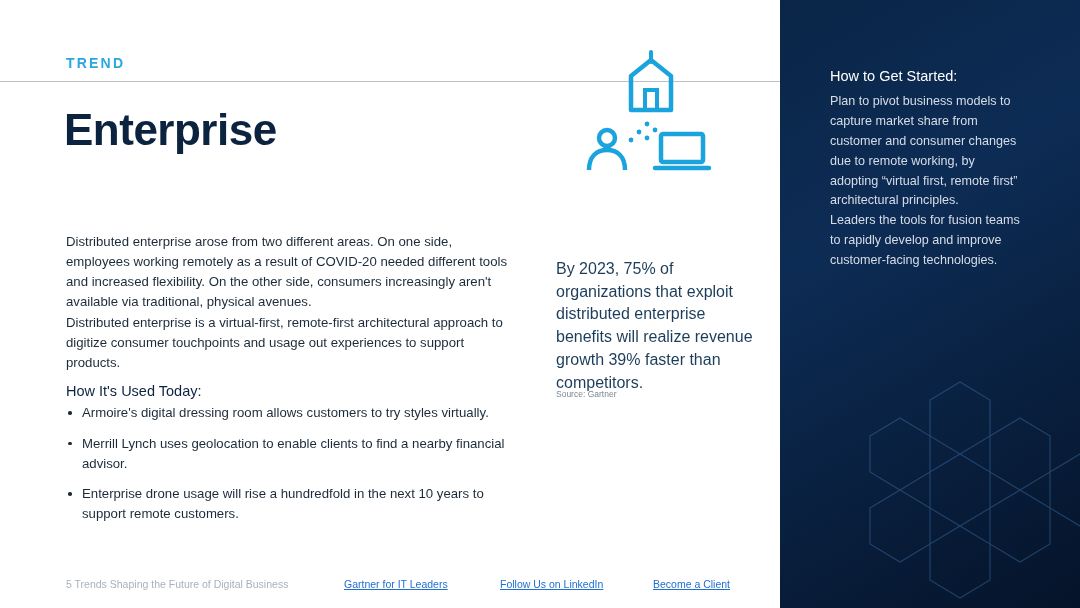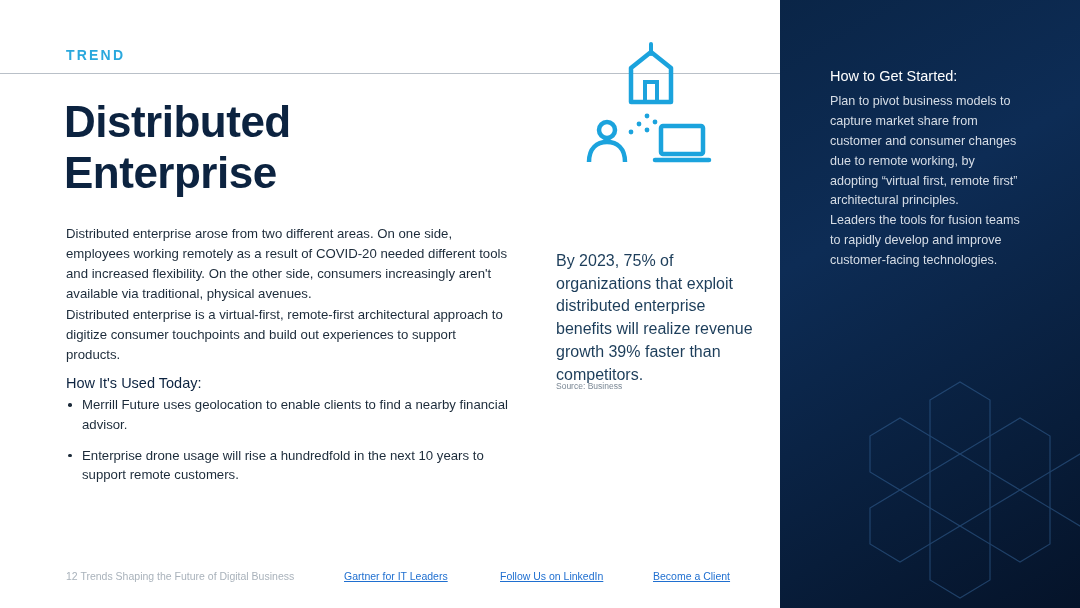--- a/index.html
+++ b/index.html
@@ -12,21 +12,21 @@
     width: 1080px;
     height: 608px;
     overflow: hidden;
     background: #ffffff;
     font-family: "Liberation Sans", sans-serif;
   }
 
   
   .main {
     position: absolute;
-    left: 0; top: 0;
+    left: 0; top: 8px;
     width: 780px; height: 576px;
     background: #ffffff;
   }
 
   .trend-label {
     position: absolute;
     left: 66px; top: 47px;
     font-size: 14px;
     letter-spacing: 2.2px;
     color: #2aa8dd;
@@ -188,31 +188,31 @@
 <body>
 
 <div class="page">
 
   <div class="main">
 
     <div class="trend-label">TREND</div>
     <div class="hrule"></div>
 
     <div class="title">
-      <div>Distributed</div>
       <div>Enterprise</div>
     </div>
 
     <div class="para para1">Distributed enterprise arose from two different areas. On one side, employees working remotely as a result of COVID-20 needed different tools and increased flexibility. On the other side, consumers increasingly aren't available via traditional, physical avenues.</div>
-    <div class="para para2">Distributed enterprise is a virtual-first, remote-first architectural approach to digitize consumer touchpoints and build out experiences to support products.</div>
+    <div class="para para2">Distributed enterprise is a virtual-first, remote-first architectural approach to digitize consumer touchpoints and usage out experiences to support products.</div>
 
     <div class="subhead">How It's Used Today:</div>
 
     <ul class="bullets">
-      <li>Merrill Future uses geolocation to enable clients to find a nearby financial advisor.</li>
+      <li>Armoire's digital dressing room allows customers to try styles virtually.</li>
+      <li>Merrill Lynch uses geolocation to enable clients to find a nearby financial advisor.</li>
       <li>Enterprise drone usage will rise a hundredfold in the next 10 years to support remote customers.</li>
     </ul>
 
     <div class="icon-wrap">
       <svg width="160" height="140" viewBox="0 0 160 140" fill="none">
 
         <path d="M56 28 L76 12 L96 28 L96 62 L56 62 Z" stroke="#1ba3dd" stroke-width="4.5" fill="none" stroke-linejoin="round"></path>
         <rect x="70" y="42" width="12" height="20" stroke="#1ba3dd" stroke-width="4" fill="none"></rect>
         <line x1="76" y1="4" x2="76" y2="14" stroke="#1ba3dd" stroke-width="4" stroke-linecap="round"></line>
 
@@ -224,23 +224,23 @@
 
         <circle cx="32" cy="90" r="8" stroke="#1ba3dd" stroke-width="4.5" fill="none"></circle>
         <path d="M14 122 C14 108 22 102 32 102 C42 102 50 108 50 122" stroke="#1ba3dd" stroke-width="4.5" fill="none"></path>
 
         <rect x="86" y="86" width="42" height="28" rx="2" stroke="#1ba3dd" stroke-width="4.5" fill="none"></rect>
         <line x1="80" y1="120" x2="134" y2="120" stroke="#1ba3dd" stroke-width="4.5" stroke-linecap="round"></line>
       </svg>
     </div>
 
     <div class="stat">By 2023, 75% of organizations that exploit distributed enterprise benefits will realize revenue growth 39% faster than competitors.</div>
-    <div class="stat-source">Source: Business</div>
-
-    <div class="footer-note">12 Trends Shaping the Future of Digital Business</div>
+    <div class="stat-source">Source: Gartner</div>
+
+    <div class="footer-note">5 Trends Shaping the Future of Digital Business</div>
     <a class="flink flink1" href="#">Gartner for IT Leaders</a>
     <a class="flink flink2" href="#">Follow Us on LinkedIn</a>
     <a class="flink flink3" href="#">Become a Client</a>
   </div>
 
   <div class="arrow-line"></div>
   <div class="arrow-head"></div>
 
   <div class="panel">
 

